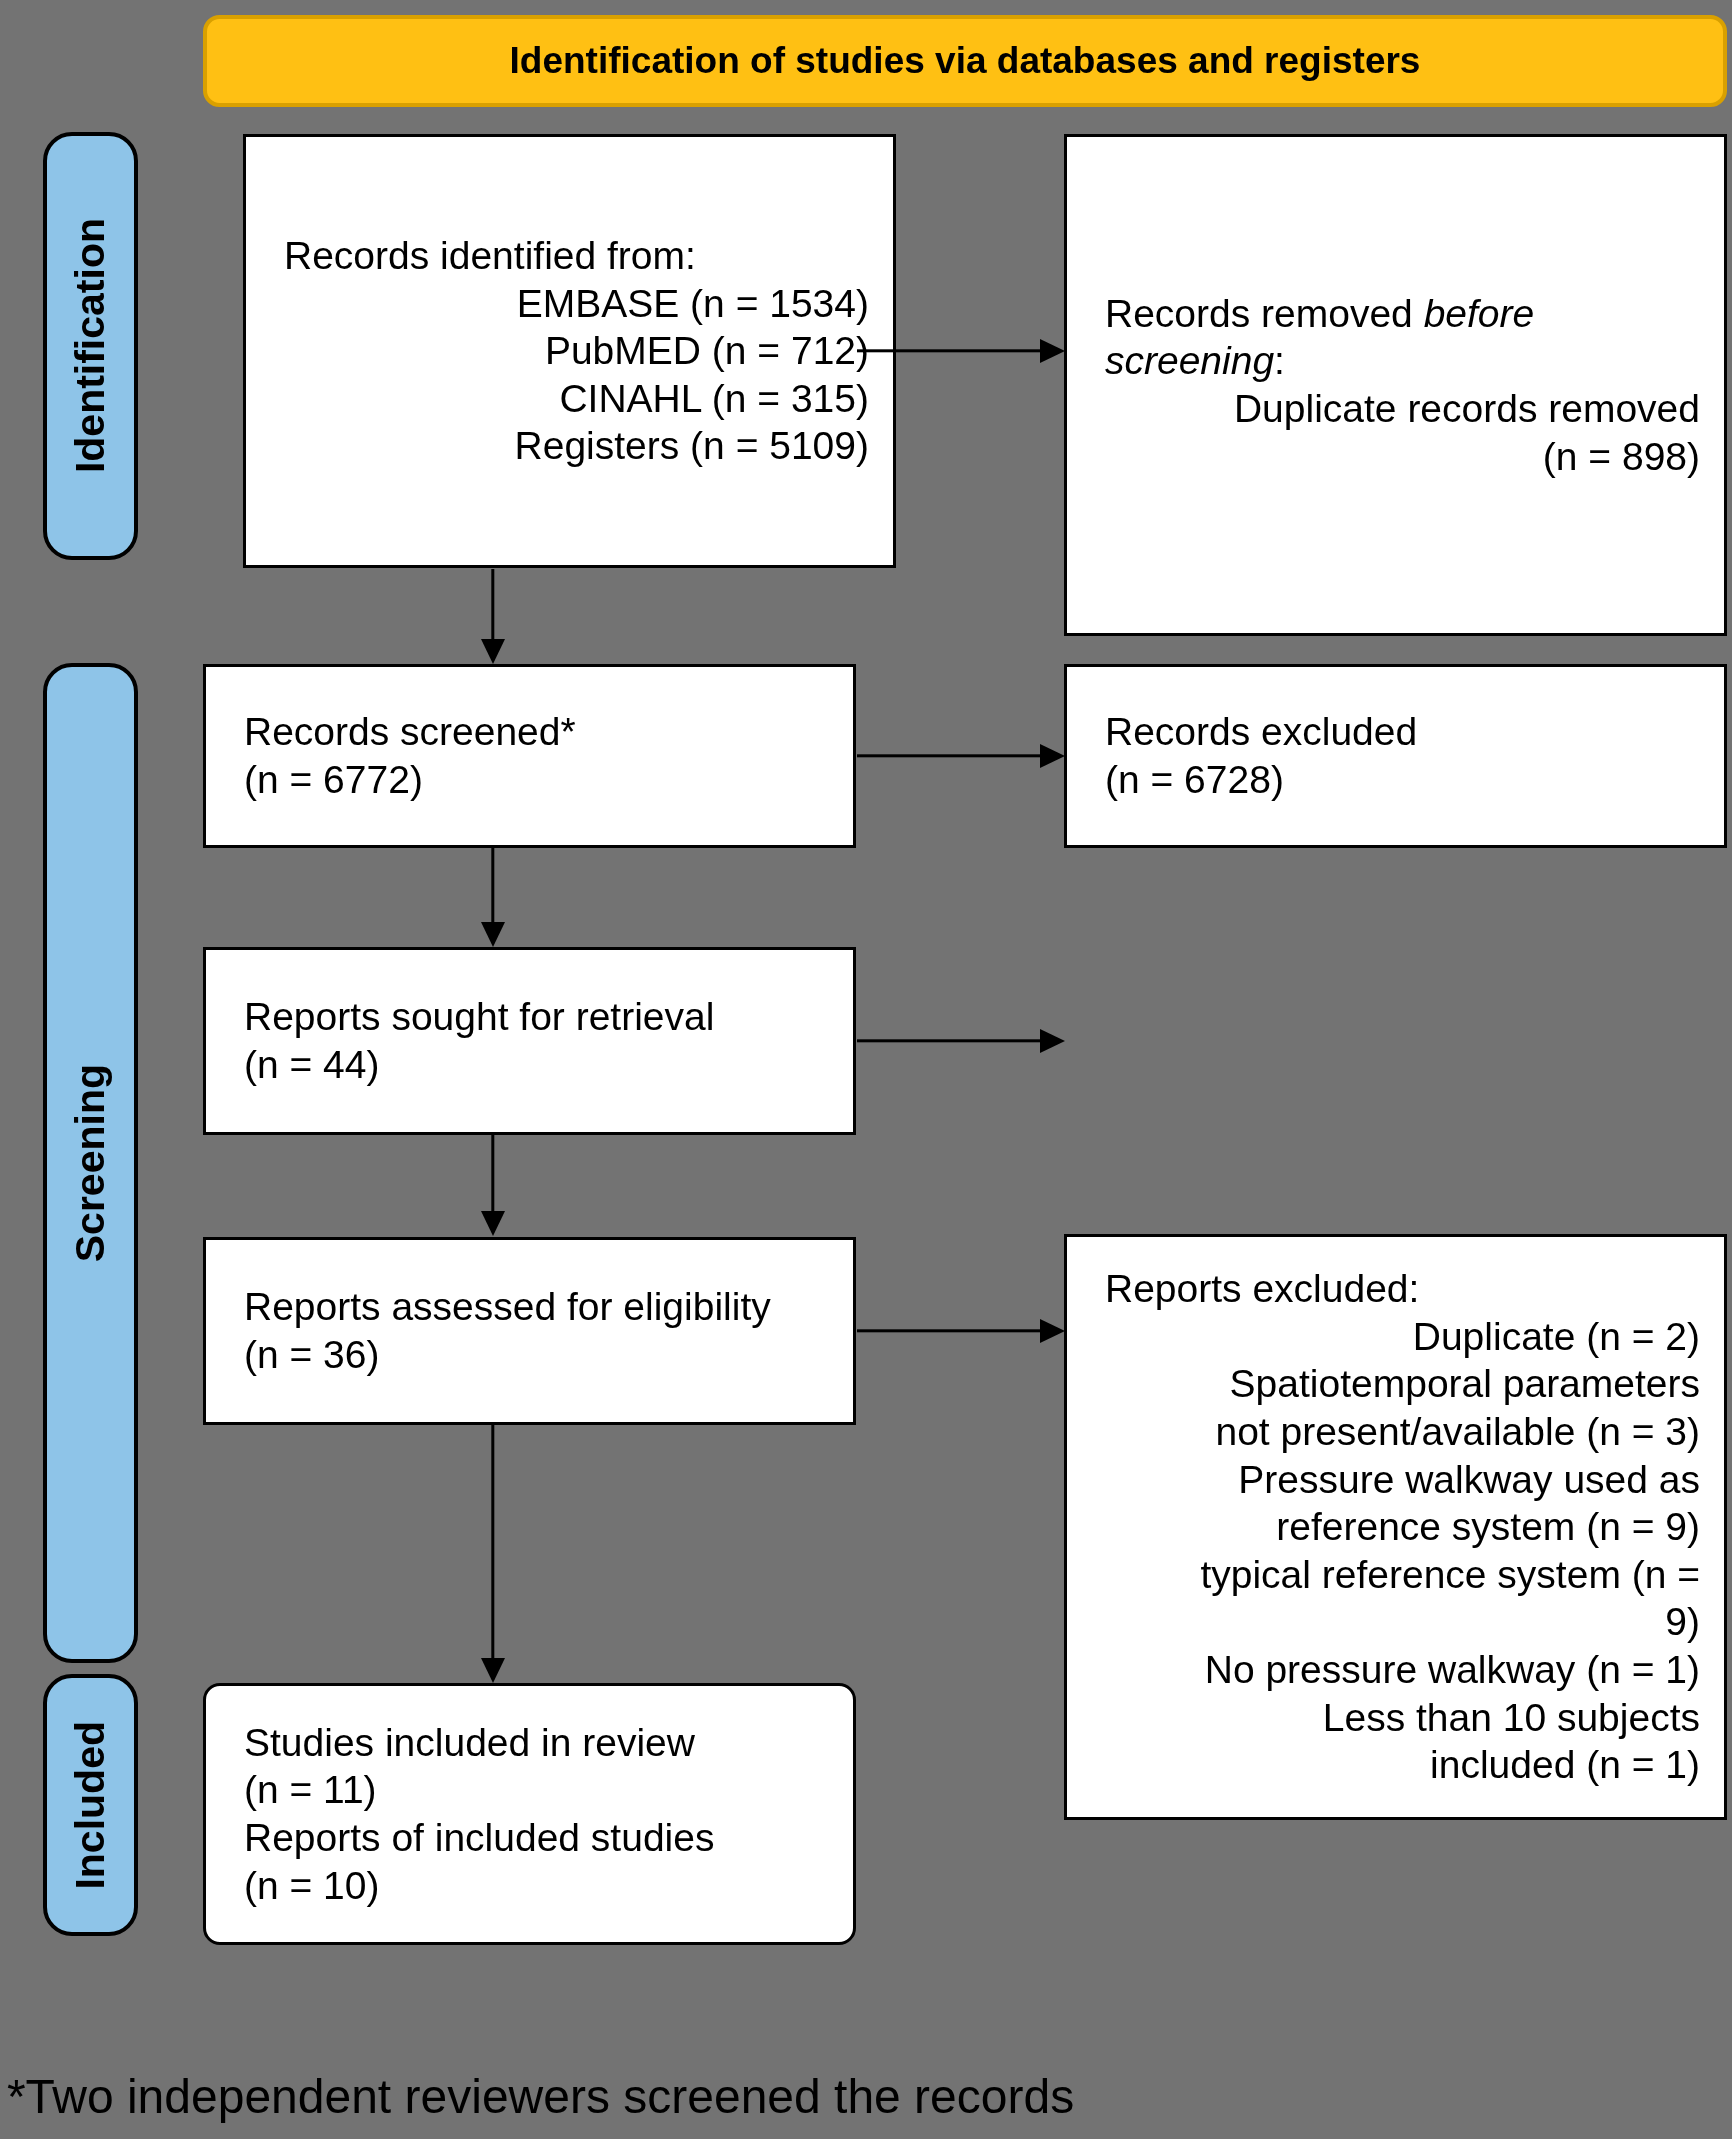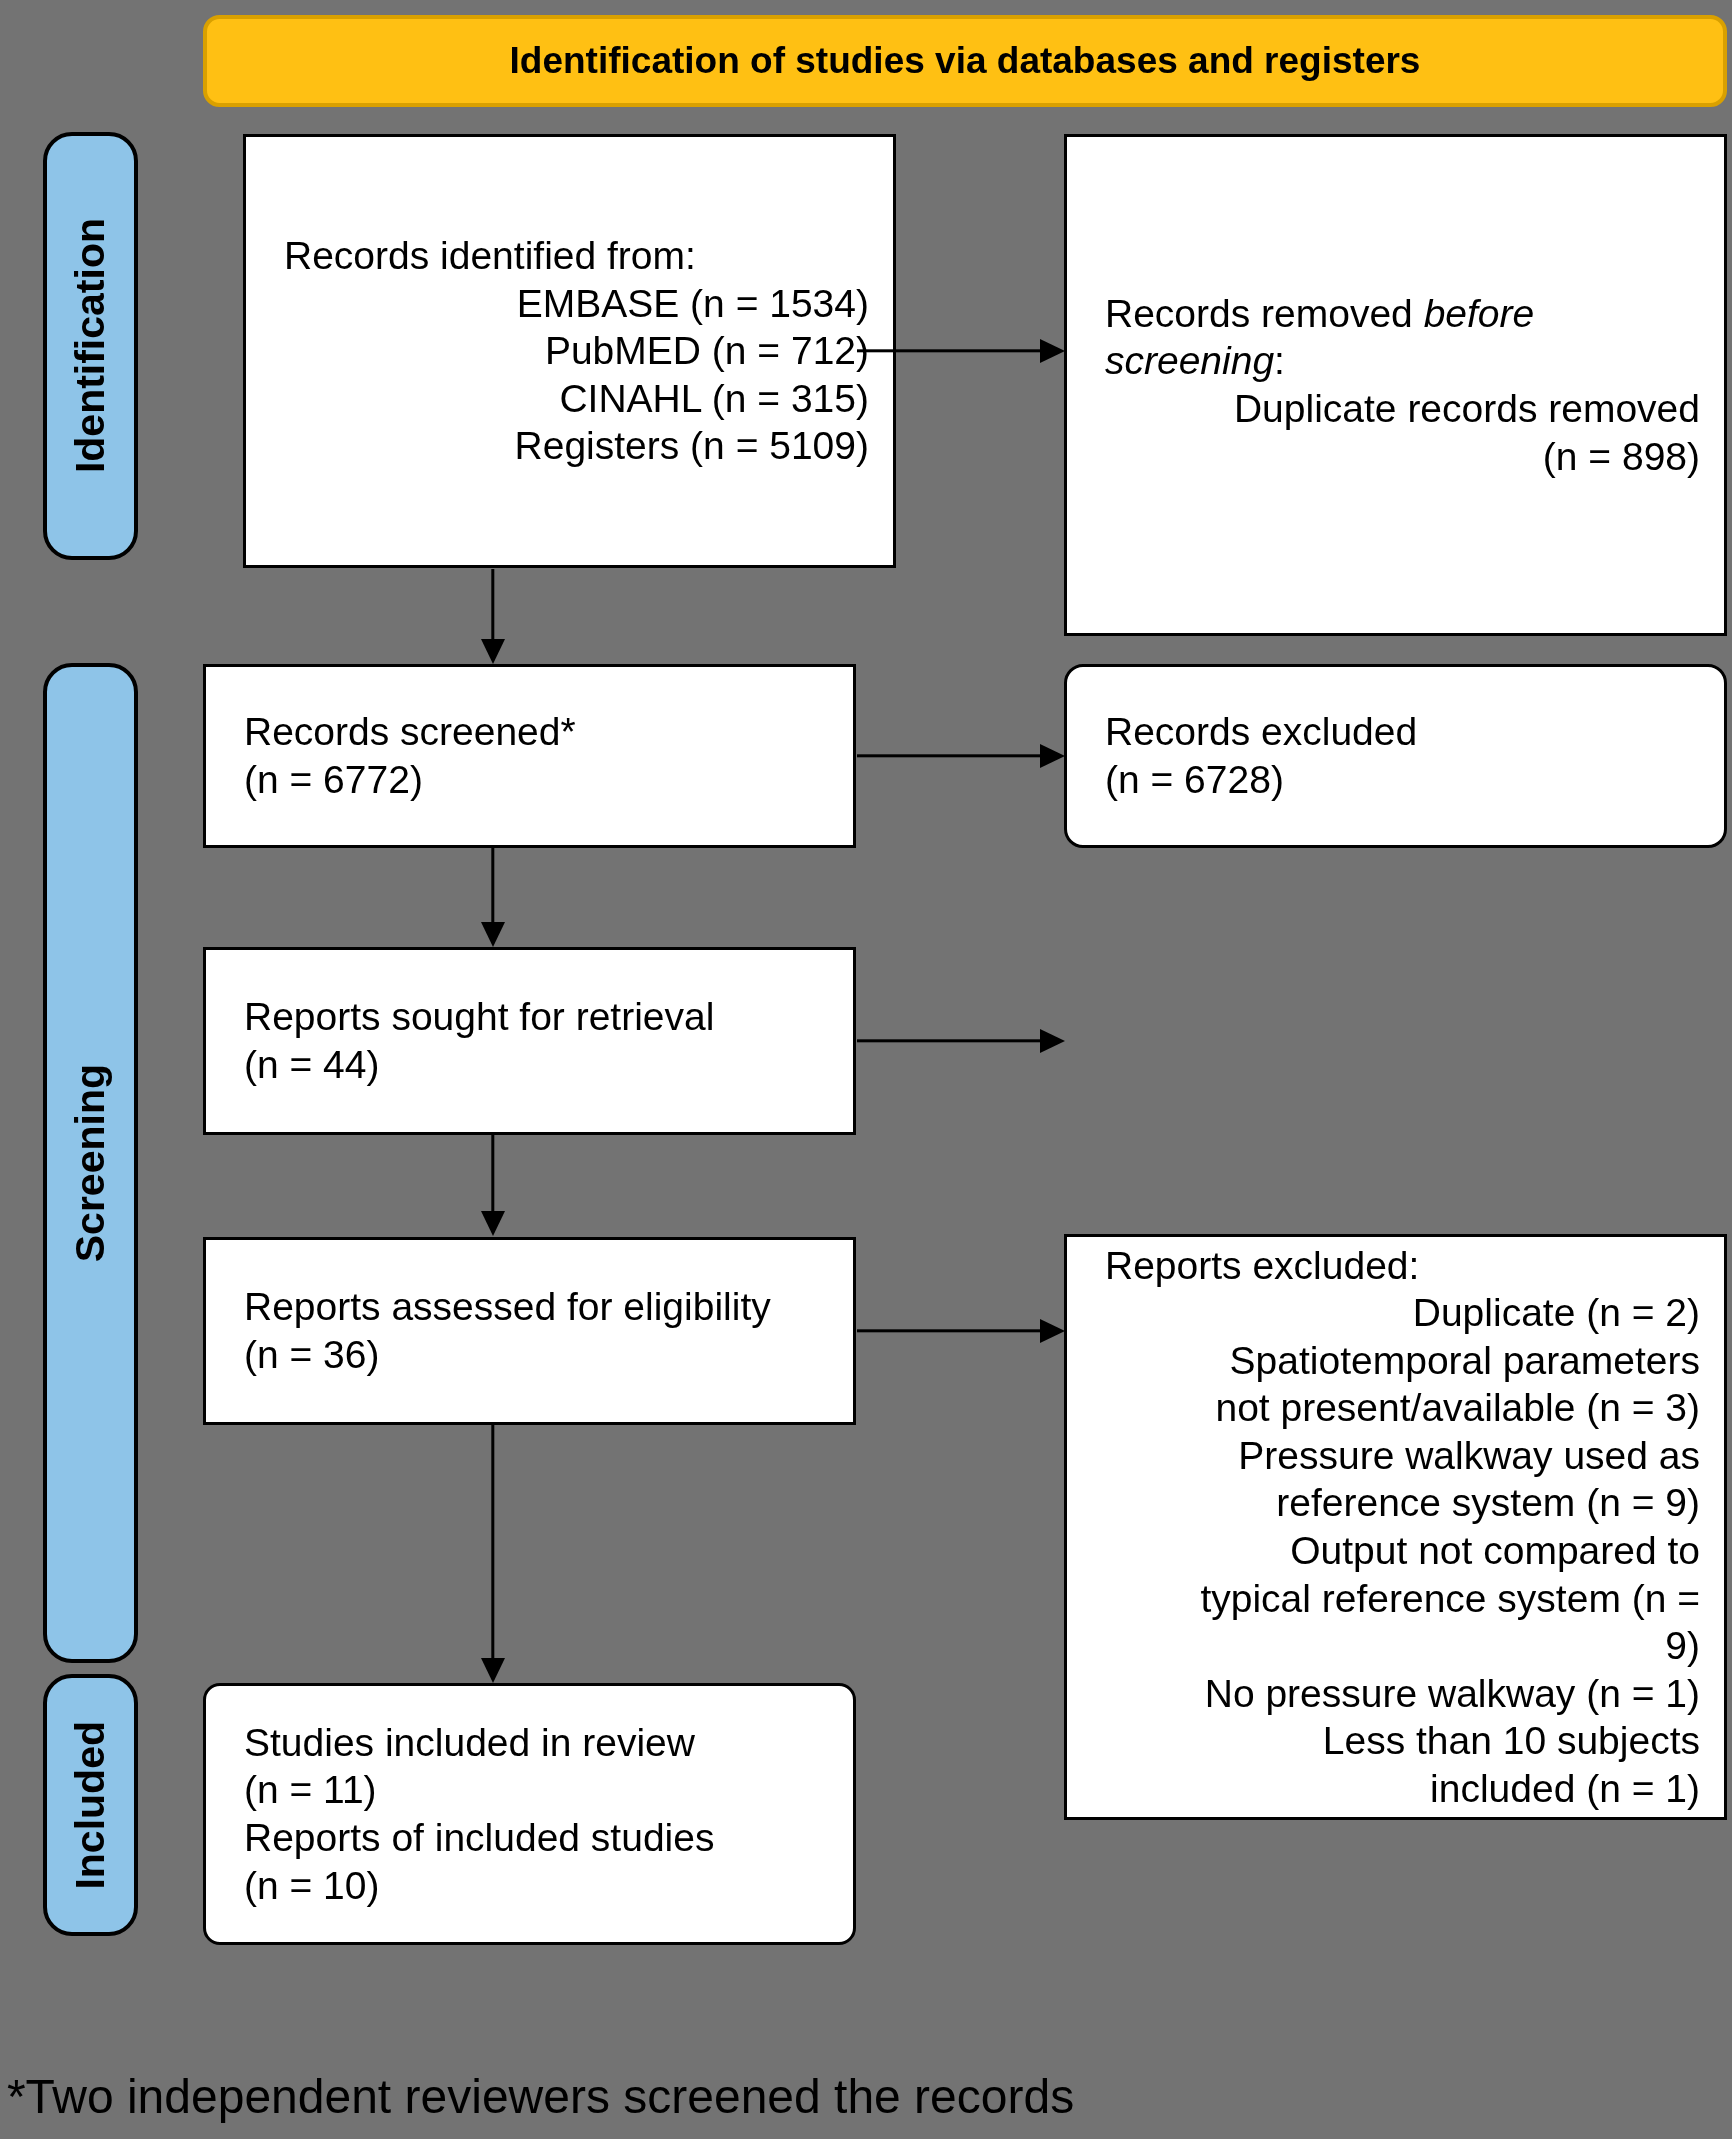--- a/index.html
+++ b/index.html
@@ -108,21 +108,21 @@
     <div class="line"><i>screening</i><span>:</span></div>
     <div class="line indent">Duplicate records removed</div>
     <div class="line indent">(n = 898)</div>
   </div>
 
   <div class="box" style="left:203px;top:664px;width:653px;height:184px;">
     <div class="line">Records screened*</div>
     <div class="line">(n = 6772)</div>
   </div>
 
-  <div class="box" style="left:1064px;top:664px;width:663px;height:184px;border-radius:19px;">
+  <div class="box" style="left:1064px;top:664px;width:663px;height:184px;">
     <div class="line">Records excluded</div>
     <div class="line">(n = 6728)</div>
   </div>
 
   <div class="box" style="left:203px;top:947px;width:653px;height:188px;">
     <div class="line">Reports sought for retrieval</div>
     <div class="line">(n = 44)</div>
   </div>
 
 
@@ -131,21 +131,20 @@
     <div class="line">(n = 36)</div>
   </div>
 
   <div class="box" style="left:1064px;top:1234px;width:663px;height:586px;">
     <div class="line">Reports excluded:</div>
     <div class="line indent">Duplicate (n = 2)</div>
     <div class="line indent">Spatiotemporal parameters</div>
     <div class="line indent">not present/available (n = 3)</div>
     <div class="line indent">Pressure walkway used as</div>
     <div class="line indent">reference system (n = 9)</div>
-    <div class="line indent">Output not compared to</div>
     <div class="line indent">typical reference system (n =</div>
     <div class="line indent">9)</div>
     <div class="line indent">No pressure walkway (n = 1)</div>
     <div class="line indent">Less than 10 subjects</div>
     <div class="line indent">included (n = 1)</div>
   </div>
 
   <div class="box" style="left:203px;top:1683px;width:653px;height:262px;border-radius:17px;">
     <div class="line">Studies included in review</div>
     <div class="line">(n = 11)</div>

